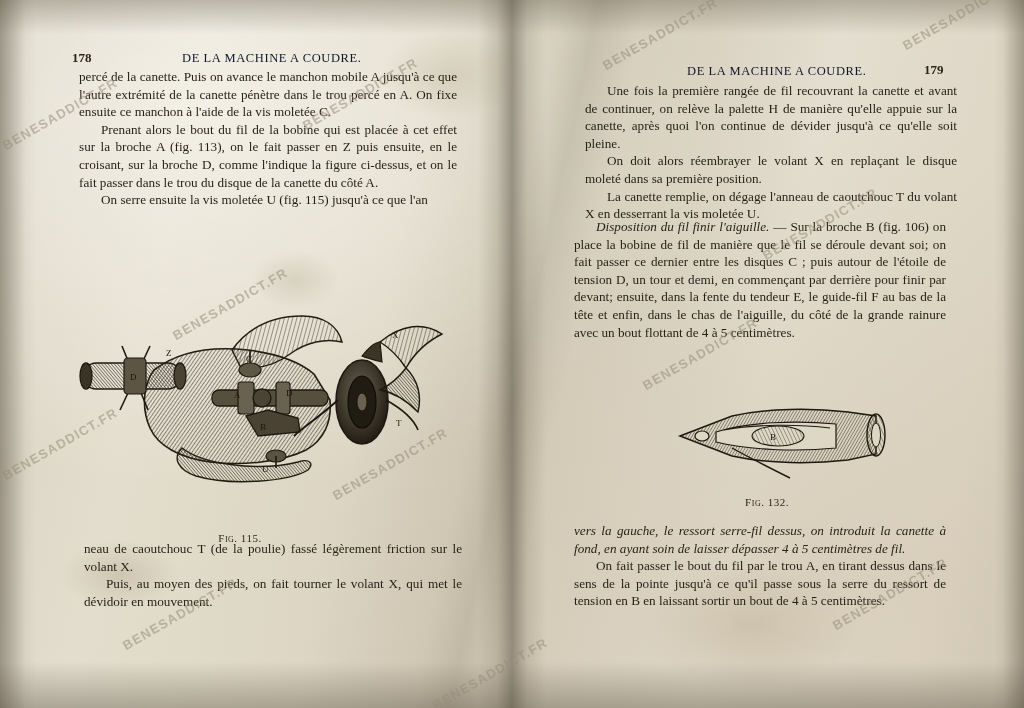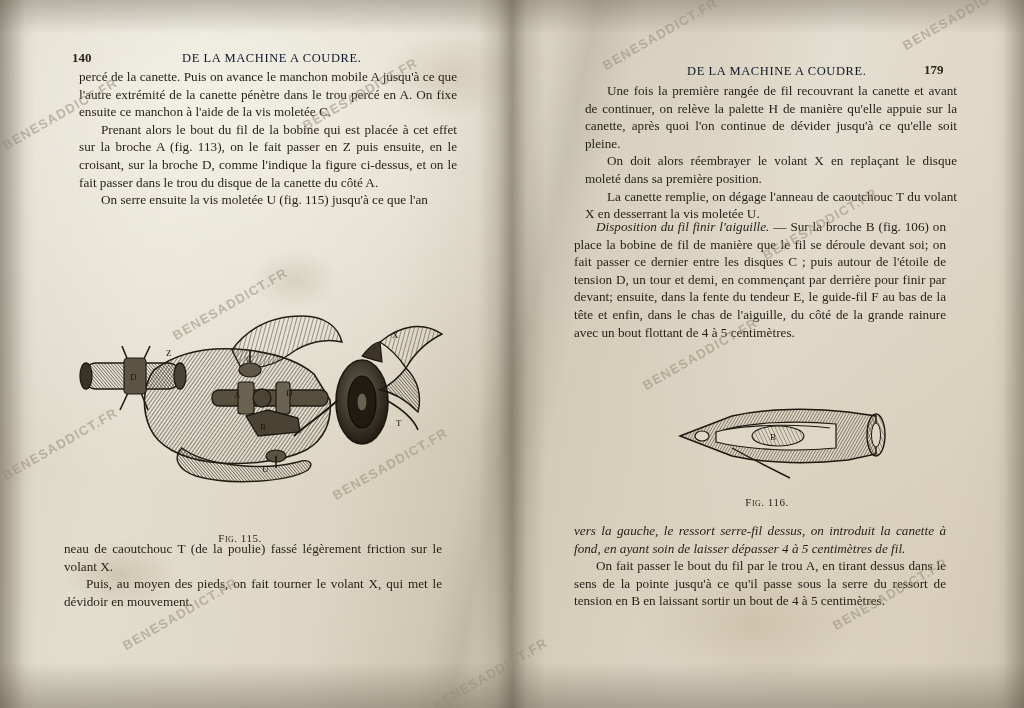--- a/index.html
+++ b/index.html
@@ -131,21 +131,21 @@
 <div class="page-scan">
   <div class="paper-bg"></div>
 
   <div class="stain" style="left:60px; top:540px; width:120px; height:70px; background:radial-gradient(ellipse, rgba(160,145,115,0.30) 0%, rgba(160,145,115,0) 70%);"></div>
   <div class="stain" style="left:380px; top:30px; width:140px; height:90px; background:radial-gradient(ellipse, rgba(168,152,120,0.25) 0%, rgba(168,152,120,0) 70%);"></div>
   <div class="stain" style="left:640px; top:560px; width:220px; height:130px; background:radial-gradient(ellipse, rgba(170,155,122,0.28) 0%, rgba(170,155,122,0) 70%);"></div>
   <div class="stain" style="left:250px; top:250px; width:90px; height:60px; background:radial-gradient(ellipse, rgba(150,135,105,0.20) 0%, rgba(150,135,105,0) 70%);"></div>
 
   <div class="leftpage">
 
-    <div class="folio" style="left:72px; top:50px;">140</div>
+    <div class="folio" style="left:72px; top:50px;">178</div>
     <div class="hdr" style="left:182px; top:51px;">DE LA MACHINE A COUDRE.</div>
 
     <div class="col" style="left:79px; top:68px; width:378px;">
       <p style="text-indent:0;">percé de la canette. Puis on avance le manchon mobile A jusqu'à ce que l'autre extrémité de la canette pénètre dans le trou percé en A. On fixe ensuite ce manchon à l'aide de la vis moletée C.</p>
       <p>Prenant alors le bout du fil de la bobine qui est placée à cet effet sur la broche A (fig. 113), on le fait passer en Z puis ensuite, en le croisant, sur la broche D, comme l'indique la figure ci-dessus, et on le fait passer dans le trou du disque de la canette du côté A.</p>
       <p>On serre ensuite la vis moletée U (fig. 115) jusqu'à ce que l'an</p>
     </div>
 
     <div class="engraving" style="left:62px; top:250px; width:400px; height:255px;">
       <svg viewBox="0 0 400 255" width="400" height="255" xmlns="http://www.w3.org/2000/svg">
@@ -217,21 +217,21 @@
           <text x="198" y="180">B</text>
           <text x="330" y="88">X</text>
           <text x="334" y="176">T</text>
           <text x="200" y="222">U</text>
         </g>
       </svg>
     </div>
 
     <div class="figcap" style="left:180px; top:512px; width:120px;margin-top:20px;">Fig. 115.</div>
 
-    <div class="col" style="left:64px; top:540px; width:378px;">
+    <div class="col" style="left:84px; top:540px; width:378px;">
       <p style="text-indent:0;">neau de caoutchouc T (de la poulie) fassé légèrement friction sur le volant X.</p>
       <p>Puis, au moyen des pieds, on fait tourner le volant X, qui met le dévidoir en mouvement.</p>
     </div>
   </div>
 
   <div class="rightpage">
 
     <div class="hdr" style="left:175px; top:64px;">DE LA MACHINE A COUDRE.</div>
     <div class="folio" style="left:412px; top:62px;">179</div>
 
@@ -272,21 +272,21 @@
 
         <ellipse cx="204" cy="43" rx="9" ry="21" fill="url(#hatchE)" stroke="#1d1810" stroke-width="1.4"></ellipse>
         <ellipse cx="204" cy="43" rx="4.5" ry="12" fill="#ded7c6" stroke="#1d1810" stroke-width="1"></ellipse>
 
         <path d="M60,56 C78,66 98,76 118,86" fill="none" stroke="#1d1810" stroke-width="1.4"></path>
 
         <text x="98" y="48" font-family="Liberation Serif, serif" font-size="9" fill="#1b1610">B</text>
       </svg>
     </div>
 
-    <div class="figcap" style="left:205px; top:496px; width:100px;">Fig. 116.</div>
+    <div class="figcap" style="left:205px; top:496px; width:100px;">Fig. 132.</div>
 
     <div class="col" style="left:62px; top:522px; width:372px;">
       <p style="text-indent:0;font-style:italic;">vers la gauche, le ressort serre-fil dessus, on introduit la canette à fond, en ayant soin de laisser dépasser 4 à 5 centimètres de fil.</p>
       <p>On fait passer le bout du fil par le trou A, en tirant dessus dans le sens de la pointe jusqu'à ce qu'il passe sous la serre du ressort de tension en B en laissant sortir un bout de 4 à 5 centimètres.</p>
     </div>
   </div>
 
   <div class="gutter"></div>
   <div class="edge-dark-left"></div>
   <div class="edge-dark-right"></div>

